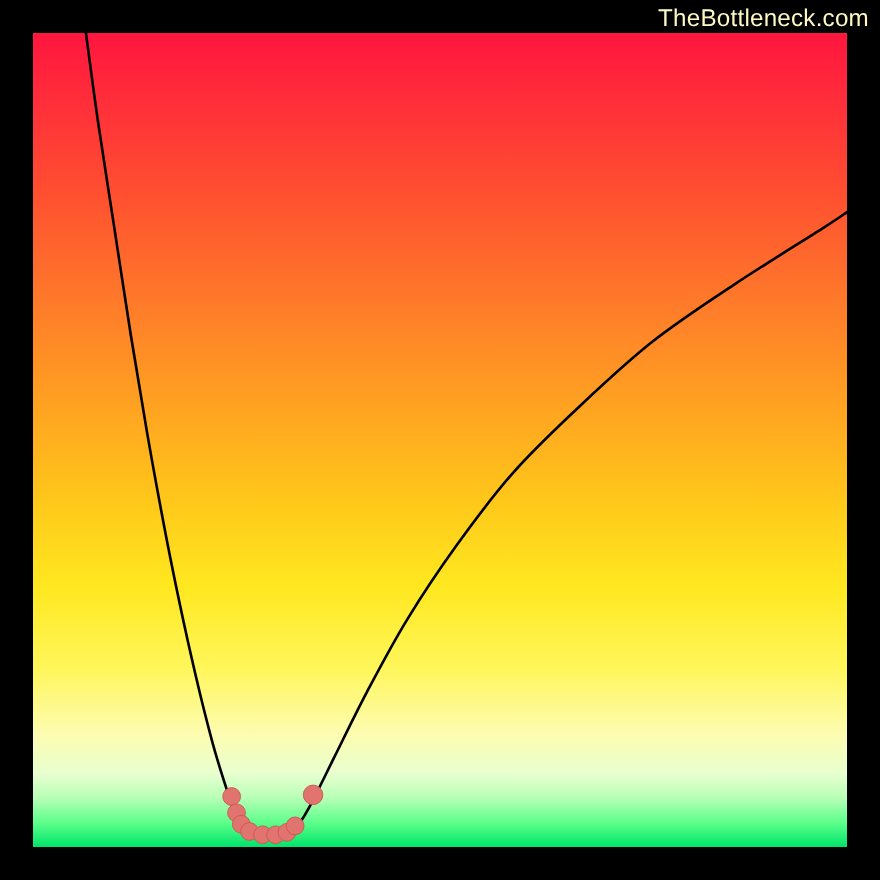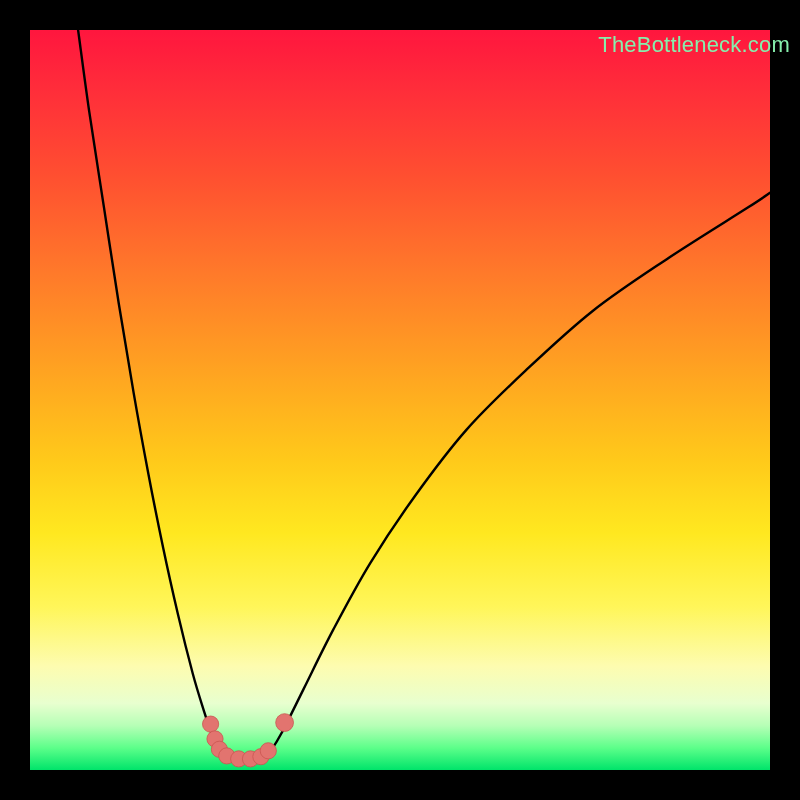--- a/index.html
+++ b/index.html
@@ -47,25 +47,24 @@
   .curve {
     position: absolute;
     inset: 0;
     width: 100%;
     height: 100%;
   }
   .watermark {
     position: absolute;
     top: 4px;
     right: 10px;
-    color: #86efac;
+    color: #fef9c3;
     font-size: 22px;
     letter-spacing: 0.2px;
     user-select: none;
-    margin-top: 28px;
   }
 </style>
 </head>
 <body>
 
 <div class="frame">
   <div class="plot">
     <div class="gradient"></div>
     <svg class="curve" viewBox="0 0 740 740" preserveAspectRatio="none">
       <path id="curve-path" fill="none" stroke="#000000" stroke-width="2.4" stroke-linecap="round" d="M 48.1 0.0 C 50.0 13.6, 54.9 51.8, 59.2 81.4 C 63.5 111.0, 69.1 145.5, 74.0 177.6 C 78.9 209.7, 83.9 243.0, 88.8 273.8 C 93.7 304.6, 98.7 334.2, 103.6 362.6 C 108.5 391.0, 113.5 418.1, 118.4 444.0 C 123.3 469.9, 128.3 494.6, 133.2 518.0 C 138.1 541.4, 143.1 563.6, 148.0 584.6 C 152.9 605.6, 158.5 627.8, 162.8 643.8 C 167.1 659.8, 170.8 670.9, 173.9 680.8 C 177.0 690.7, 179.2 696.8, 181.3 703.0 C 183.4 709.2, 185.1 714.3, 186.5 717.8 C 187.8 721.3, 188.9 722.7, 189.4 723.7 C 189.9 724.7, 187.7 723.0, 189.4 723.7 C 191.2 724.5, 195.6 727.2, 199.8 728.2 C 204.0 729.1, 209.7 729.6, 214.6 729.6 C 219.5 729.6, 225.3 729.1, 229.4 728.2 C 233.5 727.2, 237.4 724.5, 239.0 723.7 C 240.6 723.0, 236.9 727.2, 239.0 723.7 C 241.1 720.3, 245.8 713.9, 251.6 703.0 C 257.4 692.1, 265.2 675.9, 273.8 658.6 C 282.4 641.3, 292.3 620.4, 303.4 599.4 C 314.5 578.4, 326.8 555.0, 340.4 532.8 C 354.0 510.6, 368.8 488.4, 384.8 466.2 C 400.8 444.0, 418.1 420.6, 436.6 399.6 C 455.1 378.6, 474.8 360.1, 495.8 340.4 C 516.8 320.7, 539.0 299.7, 562.4 281.2 C 585.8 262.7, 610.5 246.7, 636.4 229.4 C 662.3 212.1, 700.5 188.7, 717.8 177.6 C 735.1 166.5, 736.3 165.3, 740.0 162.8"></path>

